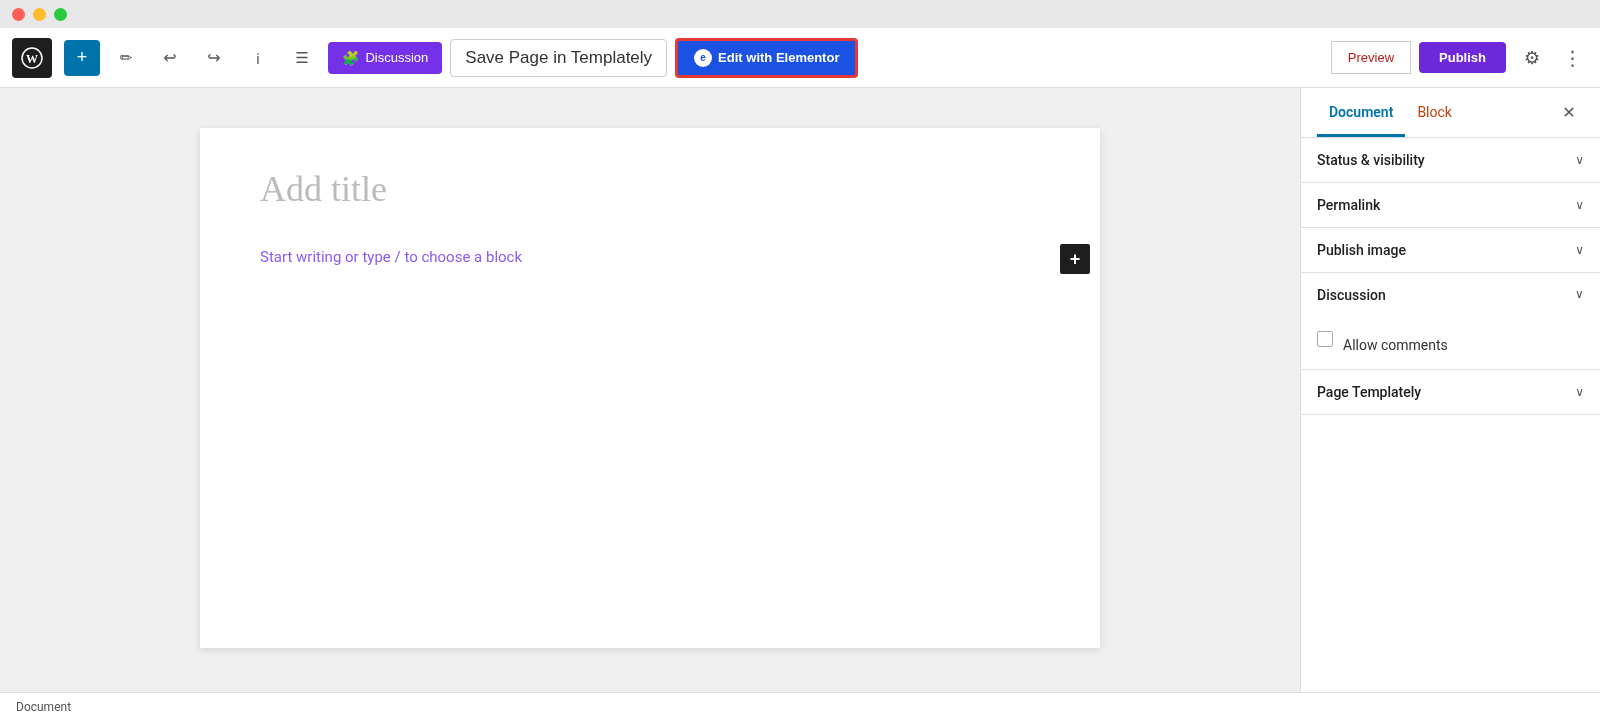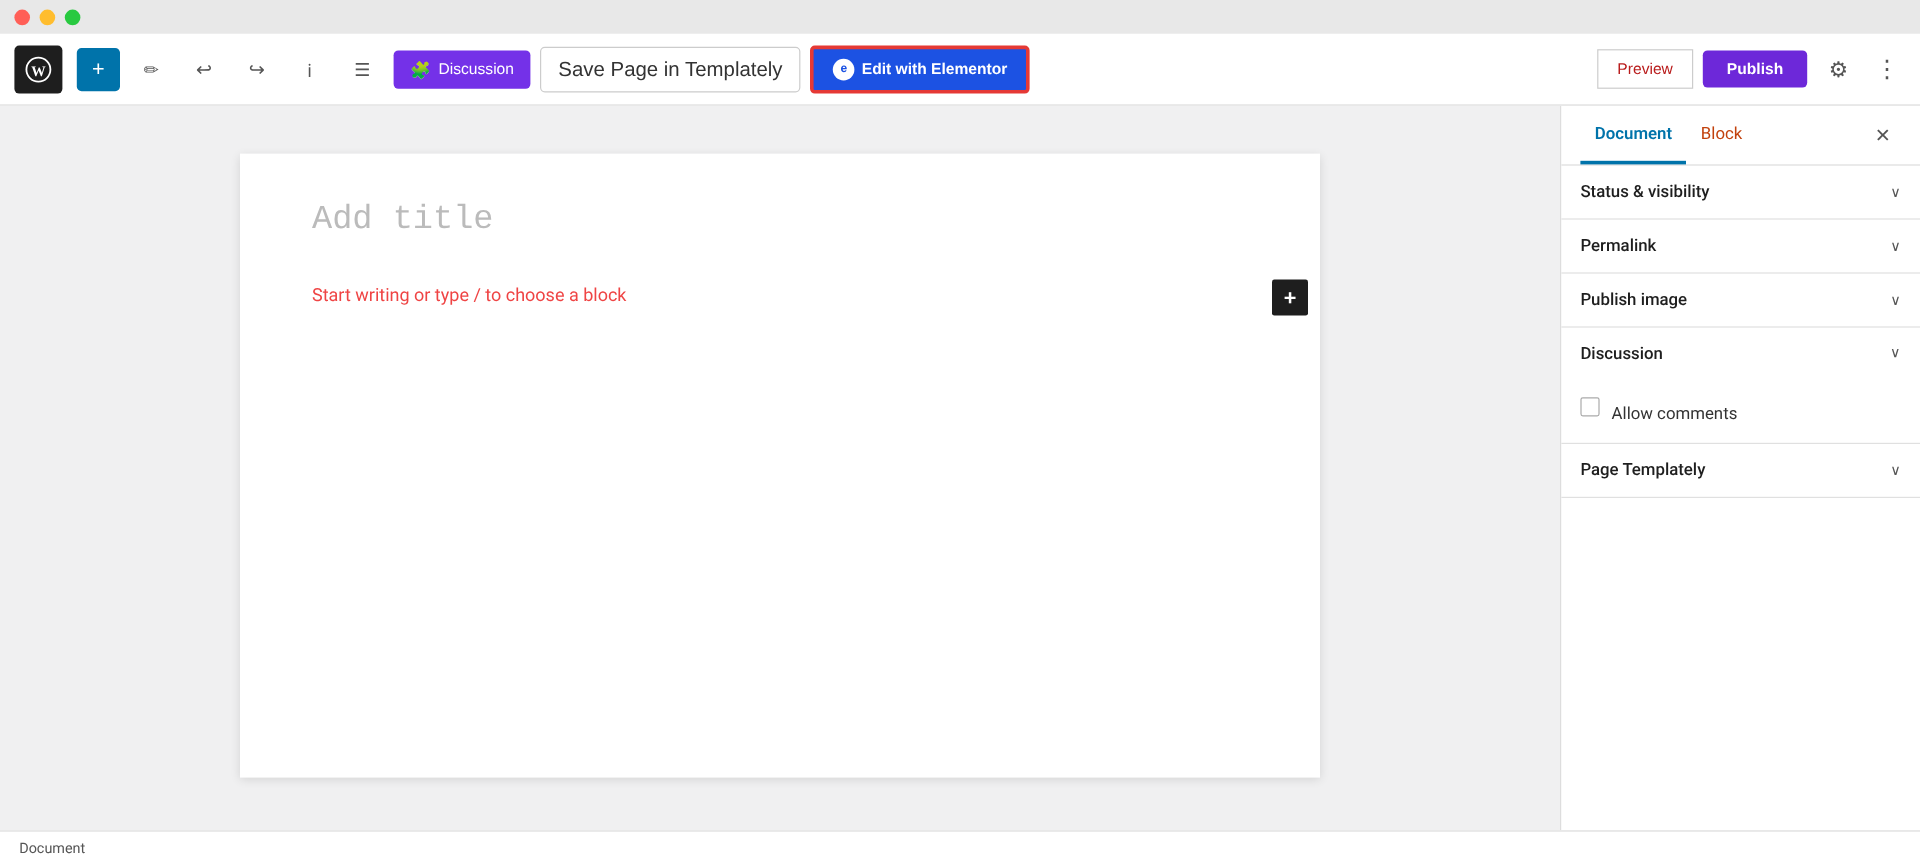--- a/index.html
+++ b/index.html
@@ -189,38 +189,38 @@
       min-height: 520px;
       box-shadow: 0 2px 8px rgba(0,0,0,0.12);
       padding: 40px 60px;
       position: relative;
     }
 
     .title-input {
       width: 100%;
       border: none;
       outline: none;
-      font-size: 28px;
+      font-size: 36px;
       font-weight: 300;
       color: #0f172a;
-      font-family: Liberation Mono, monospace;
+      font-family: Liberation Serif, serif;
       background: transparent;
       margin-bottom: 30px;
       cursor: text;
     }
 
     .title-input::placeholder { color: #bbb; }
 
     .block-area {
       position: relative;
       min-height: 60px;
     }
 
     .block-placeholder {
-      color: #ef4444;
+      color: #8b5cf6;
       font-size: 15px;
       padding: 8px 0;
       cursor: text;
     }
 
     .add-block-btn {
       position: absolute;
       right: -50px;
       top: 4px;
       width: 30px; height: 30px;

